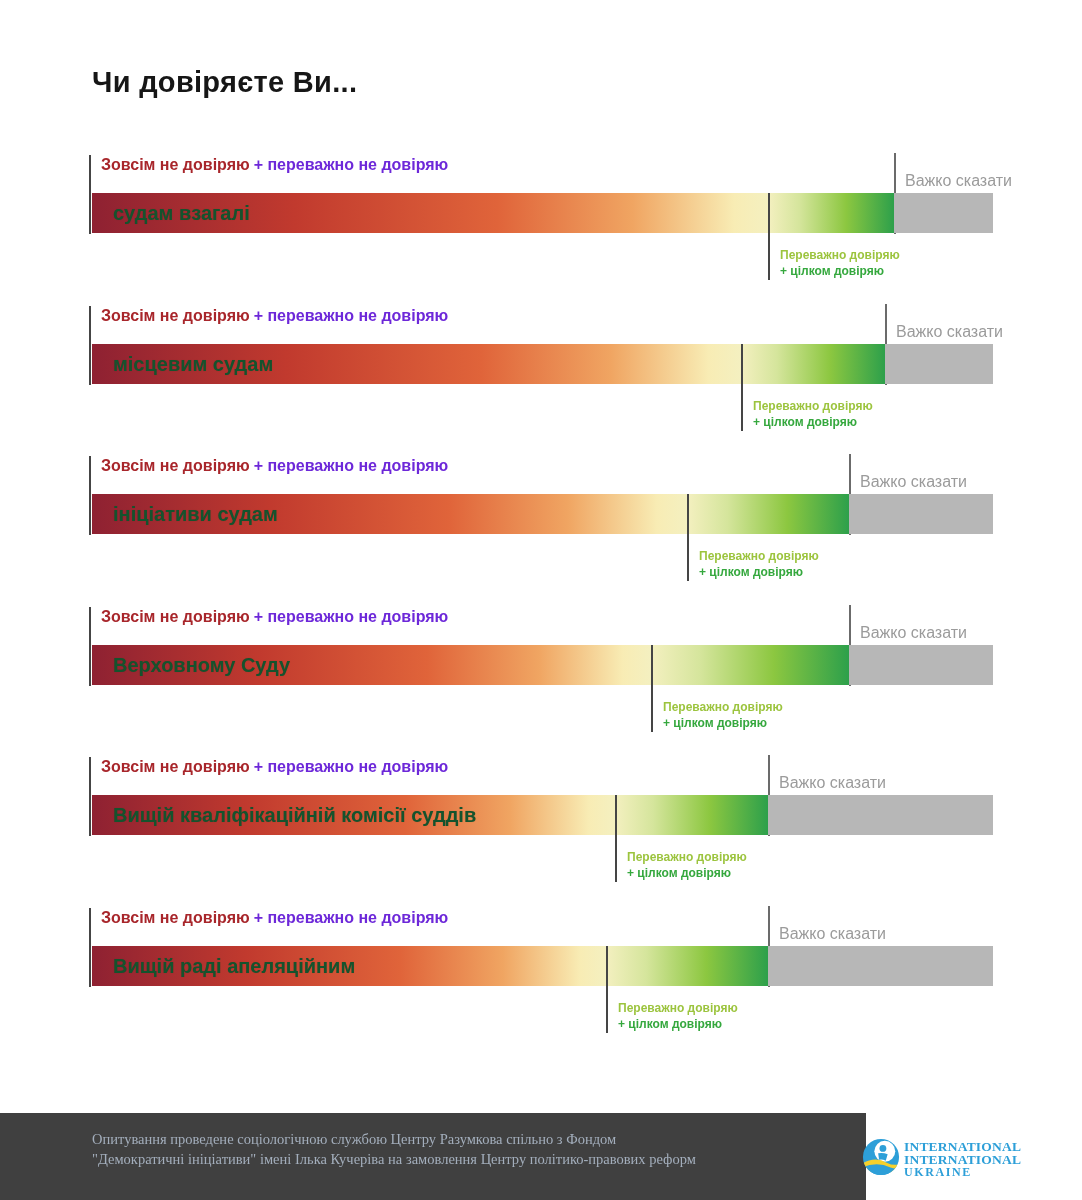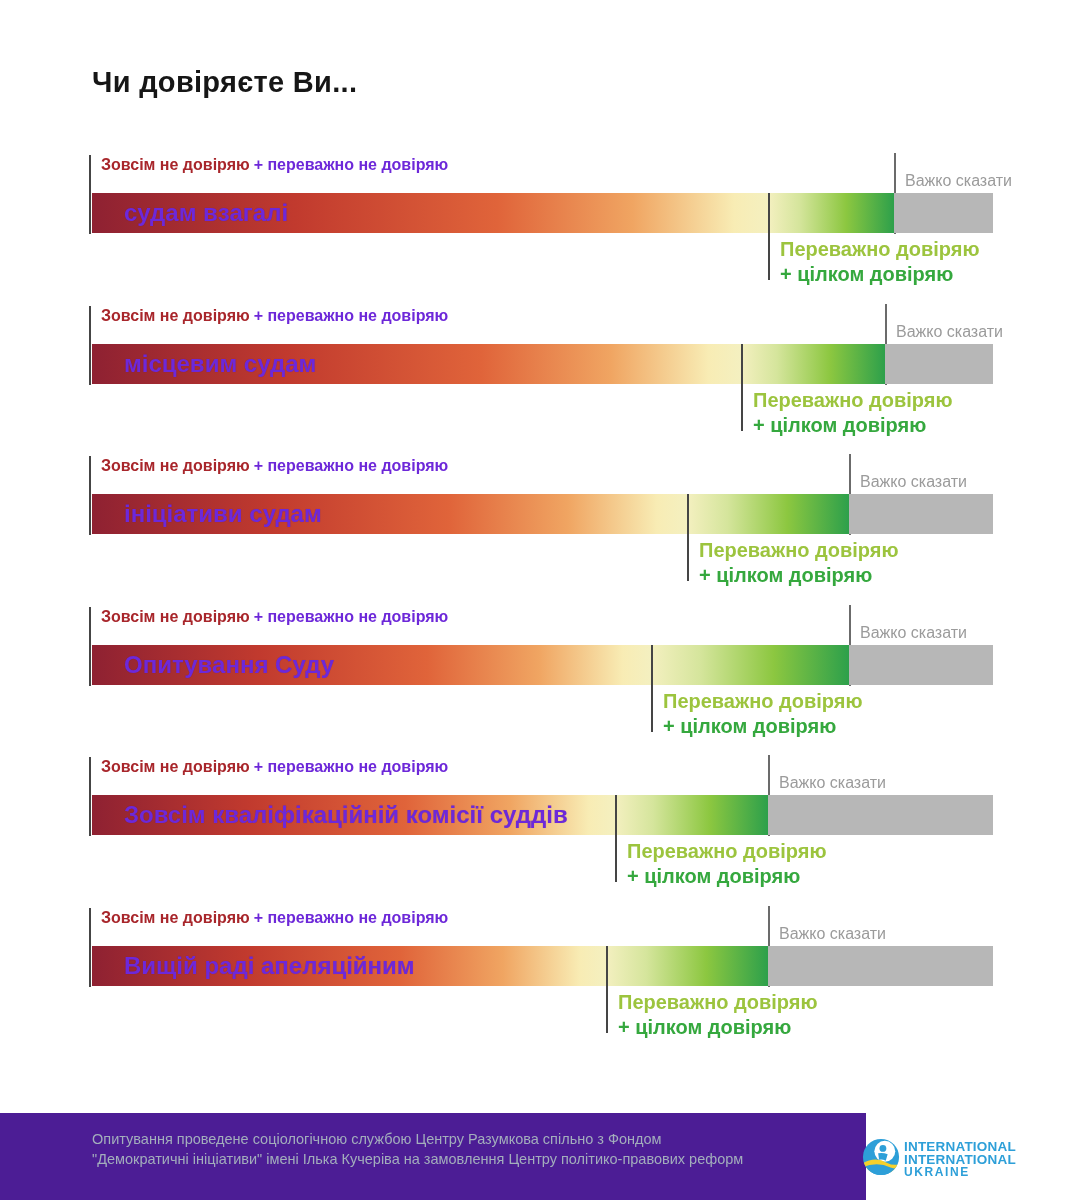--- a/index.html
+++ b/index.html
@@ -18,30 +18,30 @@
   .distrust-label {
     position:absolute; left:9px; top:1px;
     font-size:16px; font-weight:700; color:#a8262b; white-space:nowrap;
   }
   .distrust-label .plus { color:#6d28d9; margin-left:4px; }
   .hard-label { position:absolute; top:1px; font-size:16px; color:#9b9b9b; white-space:nowrap;margin-top:16px; }
   .hard-tick { position:absolute; top:-2px; width:2px; height:81px; background:#6b6b6b; }
   .bar { position:absolute; top:38px; left:0; width:901px; height:40px; background:#b7b7b7; }
   .bar-colored { position:absolute; left:0; top:0; height:40px; }
   .bar-label {
-    position:absolute; left:32px; top:0; line-height:40px;
-    font-size:24px; font-weight:700; color:#6d28d9; white-space:nowrap;
+    position:absolute; left:21px; top:0; line-height:40px;
+    font-size:20px; font-weight:700; color:#14532d; white-space:nowrap;
     text-shadow:0 0 1px rgba(0,0,0,0.15);
   }
   .green-tick { position:absolute; top:38px; width:2px; height:87px; background:#454545; }
-  .trust-label { position:absolute; top:83px; font-size:20px; font-weight:700; white-space:nowrap; }
+  .trust-label { position:absolute; top:93px; font-size:12px; font-weight:700; white-space:nowrap; }
   .trust-label .t1 { color:#9cc43e; }
   .trust-label .t2 { color:#35a83e; margin-top:2px; }
   
-  .footer { position:absolute; left:0; top:1113px; width:866px; height:87px; background:#4c1d95; }
+  .footer { position:absolute; left:0; top:1113px; width:866px; height:87px; background:#404040;font-family:Liberation Serif, serif; }
   .footer-text {
     position:absolute; left:92px; top:16px;
     font-size:14.5px; line-height:20px; color:#a3aebc; white-space:nowrap;
   }
   .logo { position:absolute; left:862px; top:25px; display:flex; gap:4px; align-items:flex-start; }
   .logo-mark { width:38px; height:38px; flex:0 0 auto; }
   .logo-text { color:#2d9fd8; font-weight:700; padding-top:2px; }
   .logo-text .lt1 { font-size:13.5px; line-height:13px; letter-spacing:0.2px; }
   .logo-text .lt2 { font-size:13.5px; line-height:14px; letter-spacing:0.2px;text-align:right; }
   .logo-text .lt3 { font-size:12px; line-height:10px; letter-spacing:1.6px; }
@@ -105,38 +105,38 @@
   </div>
     <div class="group" style="top: 607px;">
     <div class="axis-line"></div>
     <div class="distrust-label">
       <span>Зовсім не довіряю</span><span class="plus">+ переважно не довіряю</span>
     </div>
     <div class="hard-tick" style="left: 757px;"></div>
     <div class="hard-label" style="left: 768px;">Важко сказати</div>
     <div class="bar">
       <div class="bar-colored" style="width: 757px; background: linear-gradient(90deg, rgb(142, 33, 50) 0%, rgb(193, 58, 46) 22.14%, rgb(224, 100, 58) 44.29%, rgb(240, 165, 98) 59.05%, rgb(248, 236, 180) 70.12%, rgb(244, 240, 192) 73.81%, rgb(213, 229, 156) 80.36%, rgb(140, 199, 64) 90.05%, rgb(45, 160, 75) 100%);"></div>
-      <div class="bar-label">Опитування Суду</div>
+      <div class="bar-label">Верховному Суду</div>
     </div>
     <div class="green-tick" style="left: 559px;"></div>
     <div class="trust-label" style="left: 571px;">
       <div class="t1">Переважно довіряю</div>
       <div class="t2">+ цілком довіряю</div>
     </div>
   </div>
     <div class="group" style="top: 757px;">
     <div class="axis-line"></div>
     <div class="distrust-label">
       <span>Зовсім не довіряю</span><span class="plus">+ переважно не довіряю</span>
     </div>
     <div class="hard-tick" style="left: 676px;"></div>
     <div class="hard-label" style="left: 687px;">Важко сказати</div>
     <div class="bar">
       <div class="bar-colored" style="width: 676px; background: linear-gradient(90deg, rgb(142, 33, 50) 0%, rgb(193, 58, 46) 23.2%, rgb(224, 100, 58) 46.4%, rgb(240, 165, 98) 61.87%, rgb(248, 236, 180) 73.47%, rgb(244, 240, 192) 77.33%, rgb(213, 229, 156) 83%, rgb(140, 199, 64) 91.39%, rgb(45, 160, 75) 100%);"></div>
-      <div class="bar-label">Зовсім кваліфікаційній комісії суддів</div>
+      <div class="bar-label">Вищій кваліфікаційній комісії суддів</div>
     </div>
     <div class="green-tick" style="left: 523px;"></div>
     <div class="trust-label" style="left: 535px;">
       <div class="t1">Переважно довіряю</div>
       <div class="t2">+ цілком довіряю</div>
     </div>
   </div>
     <div class="group" style="top: 908px;">
     <div class="axis-line"></div>
     <div class="distrust-label">

